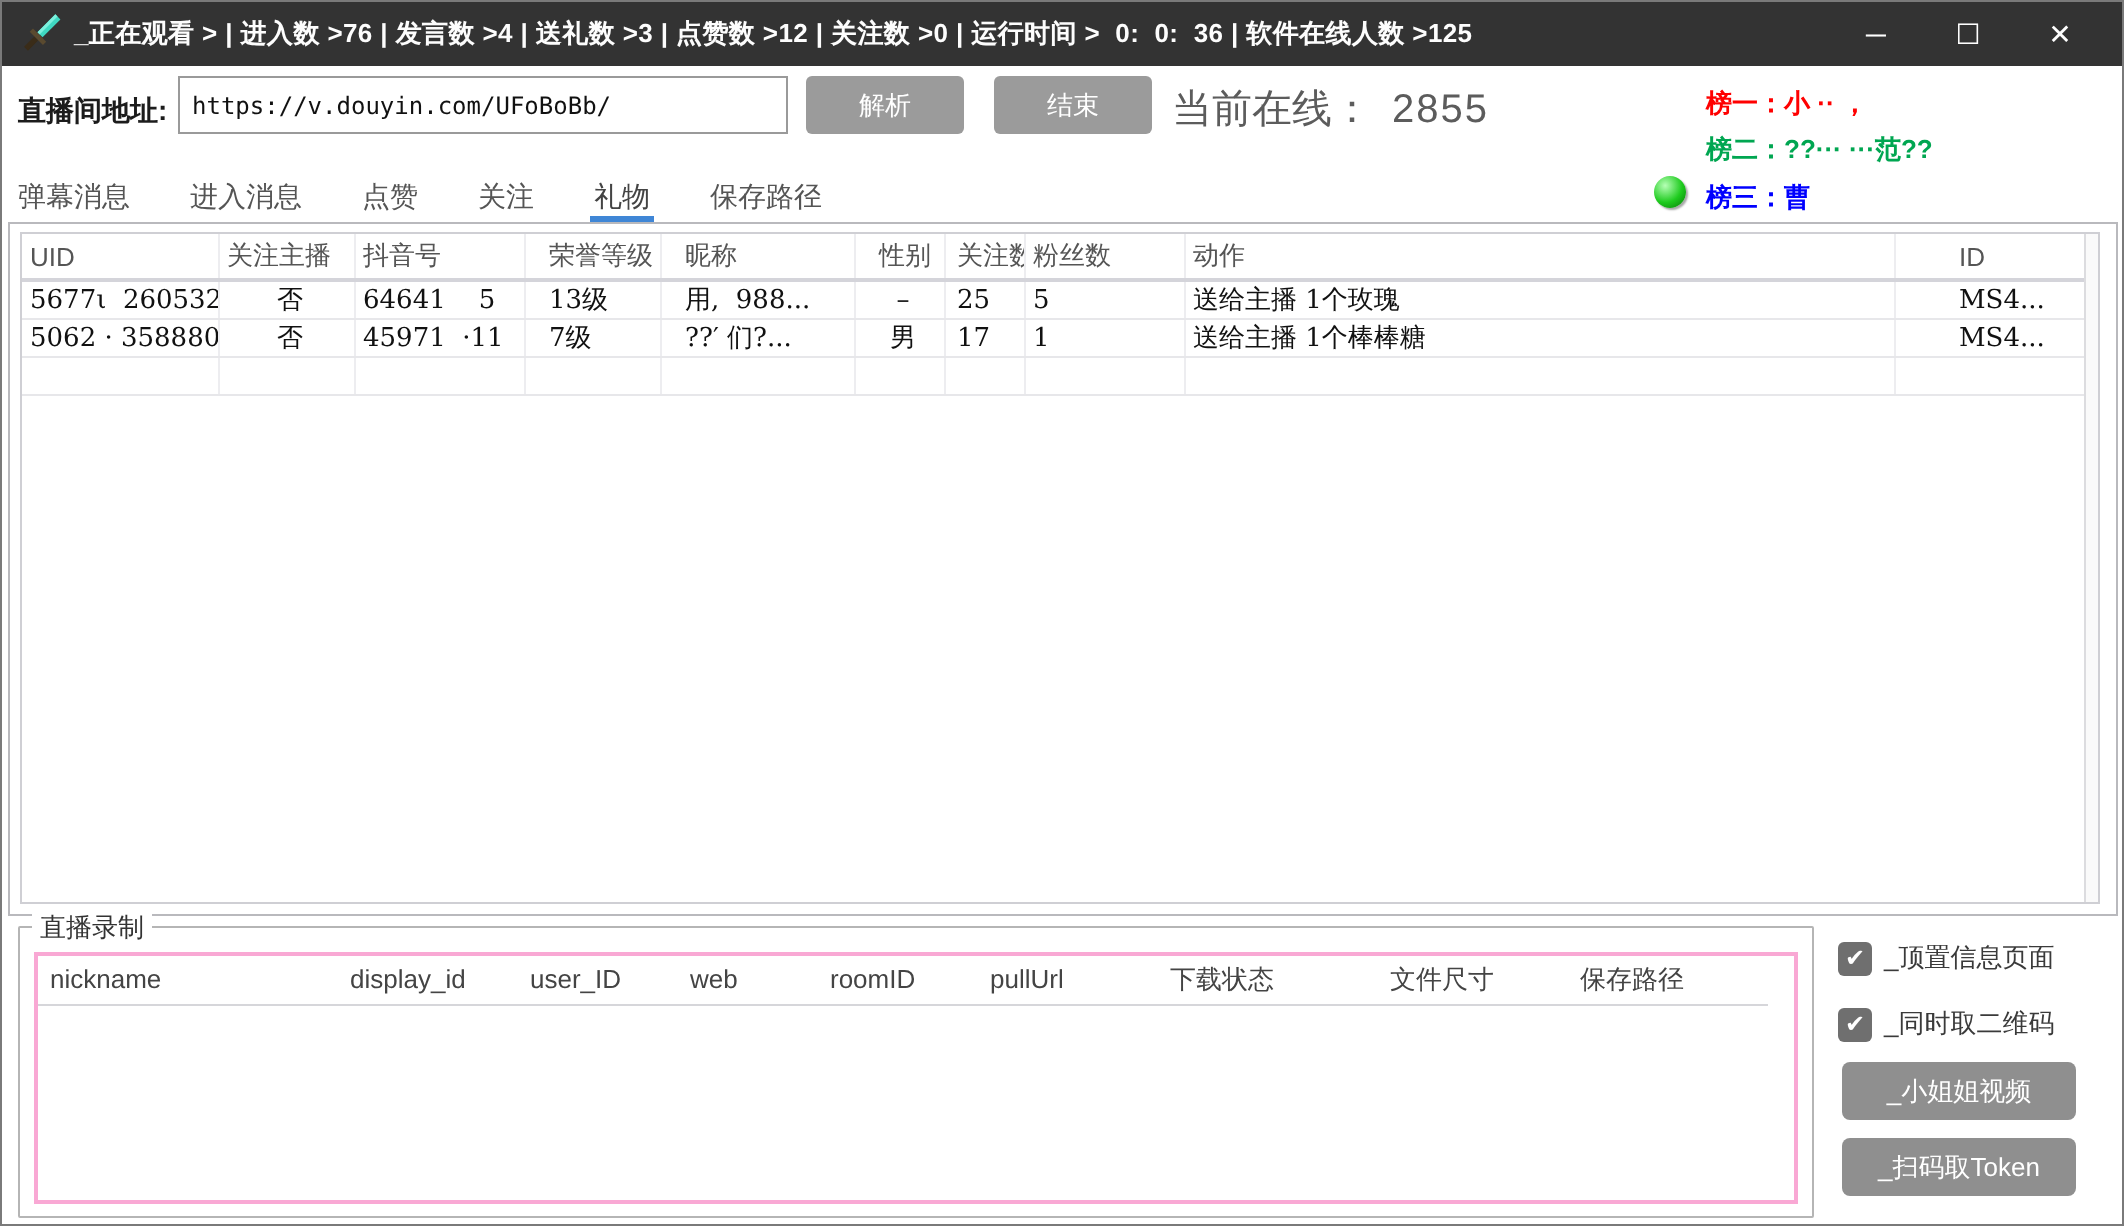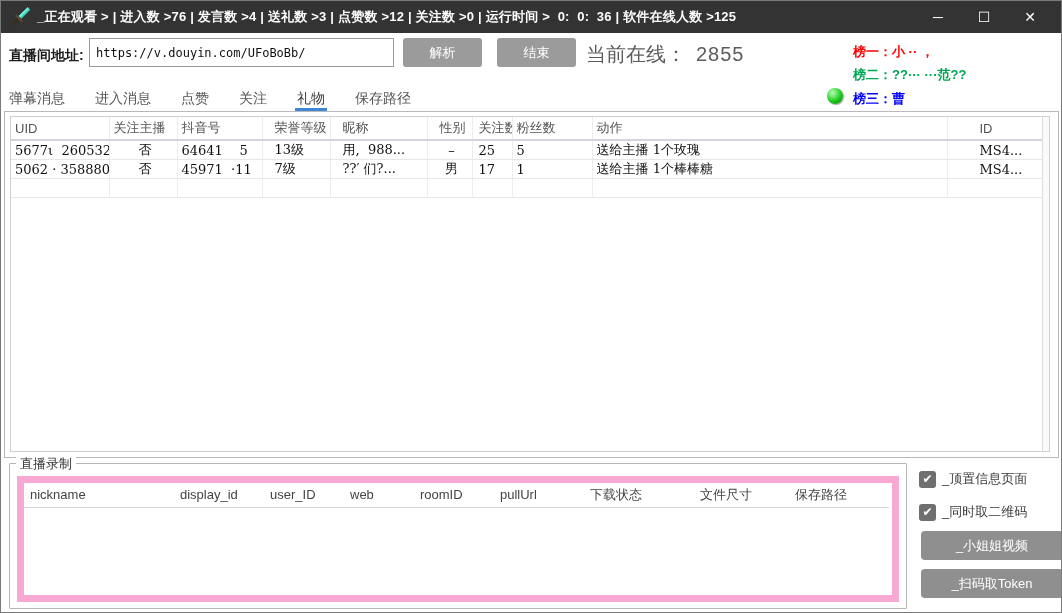--- a/index.html
+++ b/index.html
@@ -68,33 +68,33 @@
   table.gift td:nth-child(10), table.gift th:nth-child(10) { padding-left:32px; }
   .table-vscroll { position:absolute; right:0; top:0; width:7px; height:334px;
                    border-left:1px solid #dcdcdf; background:#fafafa; }
 
   
   .groupbox { position:absolute; left:8px; top:462px; width:898px; height:146px;
               border:1px solid #b5b5b5; border-radius:1px; }
   .groupbox-label { position:absolute; left:6px; top:-9px; background:#fff; padding:0 4px;
                     font-size:13px; color:#333; }
   .rec-table-wrap { position:absolute; left:7px; top:12px; width:882px; height:126px;
-                    border:7px solid #f9a8d4; background:#fff; }
+                    border:2px solid #f9a8d4; background:#fff; }
   table.rec { border-collapse:collapse; width:100%; table-layout:fixed; }
   table.rec th { font-size:13px; font-weight:normal; color:#444; text-align:left;
                  height:24px; padding:0 0 0 6px; border-bottom:1px solid #d6d6da; white-space:nowrap; }
 
   
   .side { position:absolute; left:918px; top:466px; width:138px; }
   .check-row { position:absolute; left:0; display:flex; align-items:center; }
   .check-row.c1 { top:3px; } .check-row.c2 { top:36px; }
   .checkbox { width:17px; height:17px; background:#6f6f6f; border-radius:3px; color:#fff;
               font-size:12px; display:flex; align-items:center; justify-content:center; }
   .check-label { margin-left:6px; font-size:13px; color:#3a3a3a; white-space:nowrap; }
-  .side-btn { position:absolute; left:2px; width:142px; height:29px; background:#8f8f8f;
+  .side-btn { position:absolute; left:2px; width:117px; height:29px; background:#8f8f8f;
               border:none; border-radius:4px; color:#fff; font-size:13px;
               font-family:"Liberation Sans", sans-serif; }
   .side-btn.b1 { top:64px; } .side-btn.b2 { top:102px; }
 </style>
 </head>
 <body>
 
 <div class="titlebar">
   <svg class="app-icon" viewBox="0 0 16 16">
     <g transform="rotate(45 8 8)">

